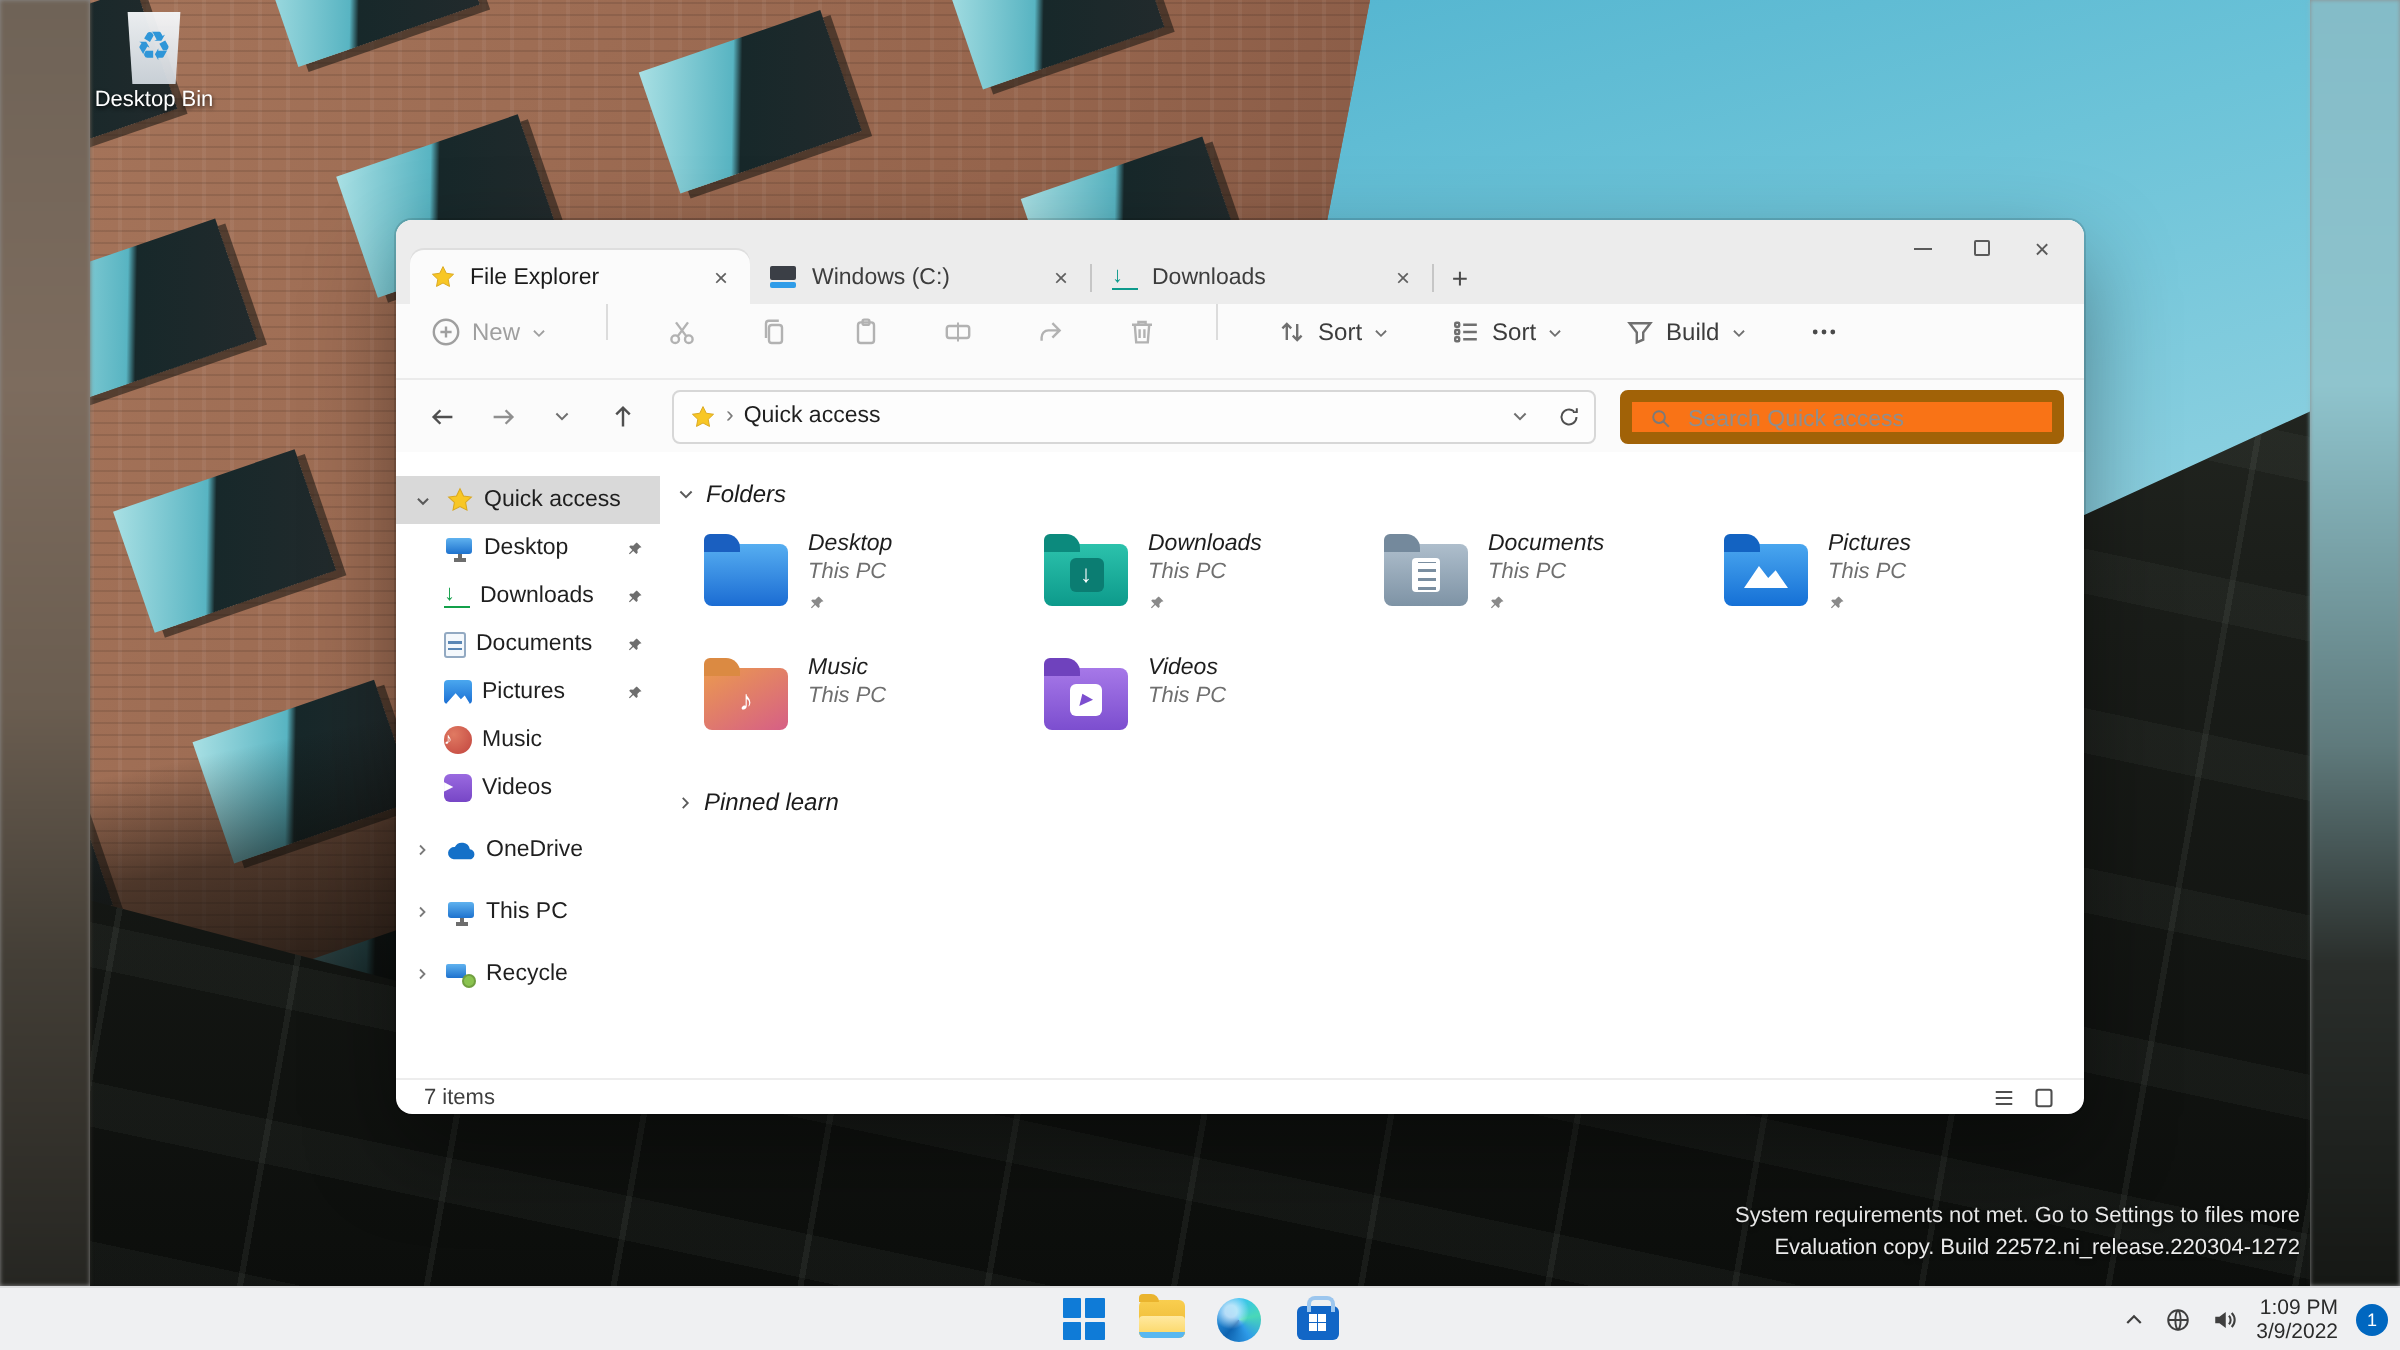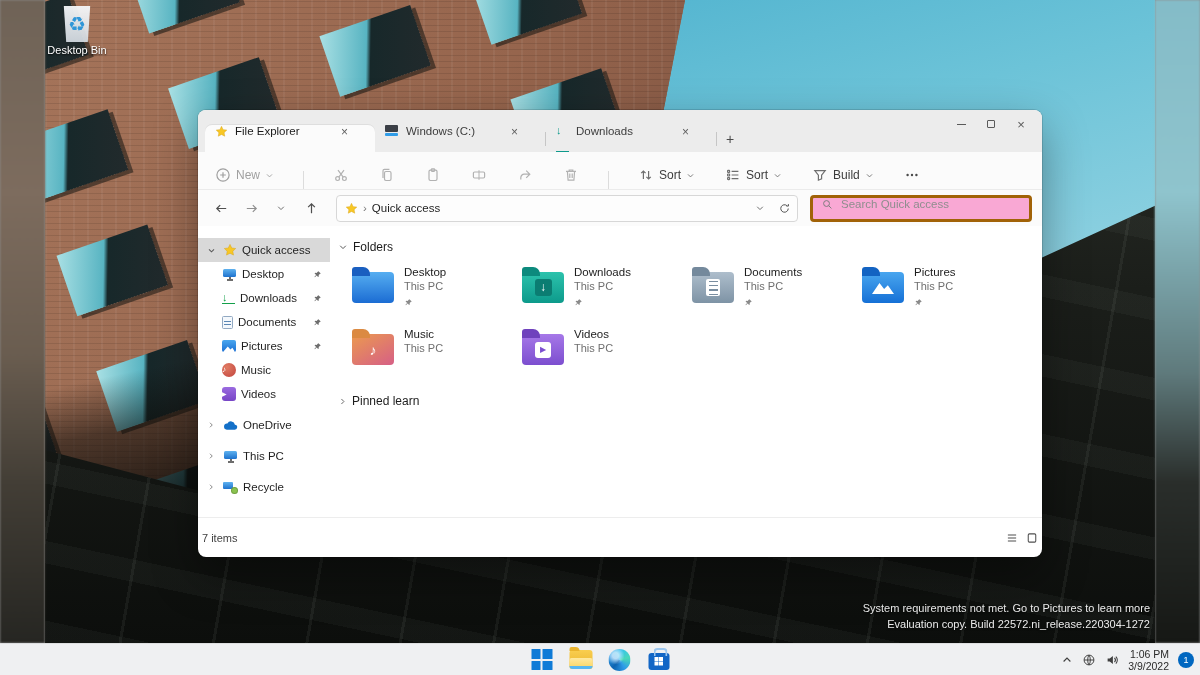--- a/index.html
+++ b/index.html
@@ -52,60 +52,60 @@
             background:#fff; border-radius:8px; box-shadow:0 18px 45px rgba(0,0,0,.38), 0 0 0 1px rgba(0,0,0,.12);
             overflow:hidden; display:flex; flex-direction:column; }
 
   .tabstrip { position:relative; height:42px; background:#ececec; flex:0 0 auto; }
   .caption-controls { position:absolute; top:3px; right:6px; display:flex; }
   .cap-btn { width:30px; height:22px; display:flex; align-items:center; justify-content:center; color:#5a5a5a; }
   .cap-min i { display:block; width:9px; height:1px; background:#5a5a5a; }
   .cap-max i { display:block; width:8px; height:8px; border:1px solid #5a5a5a; border-radius:1px; }
   .cap-close { font-size:13px; line-height:1; }
   .tabs { position:absolute; left:7px; bottom:0; display:flex; align-items:flex-end; height:27px; }
-  .tab { width:170px; height:27px; display:flex; gap:7px; padding:0 24px 0 10px;
+  .tab { width:170px; height:27px; display:flex; align-items:center; gap:7px; padding:0 8px 0 10px;
          font-size:11.5px; color:#3d3d3d; border-radius:7px 7px 0 0; }
   .tab.active { background:#fbfbfb; color:#1a1a1a; box-shadow:0 -1px 0 rgba(0,0,0,.06); }
   .tab .t-label { flex:1 1 auto; white-space:nowrap; overflow:hidden; }
   .tab .t-close { color:#5f5f5f; font-size:12px; padding:0 3px; }
   .tab-sep { width:1px; height:14px; background:#c6c6c6; margin-bottom:6px; }
   .tab-new { width:26px; height:24px; display:flex; align-items:center; justify-content:center;
              color:#4a4a4a; font-size:14px; margin-bottom:1px; }
 
-  .toolbar { height:38px; background:#fbfbfb; border-bottom:1px solid #ebebeb; display:flex; align-items:flex-end;
+  .toolbar { height:38px; background:#fbfbfb; border-bottom:1px solid #ebebeb; display:flex; align-items:flex-start;
              padding:0 10px; gap:16px; flex:0 0 auto; }
   .tb-btn { display:flex; align-items:center; gap:5px; padding:0 7px; height:28px; border-radius:4px; }
   .tb-label { font-size:12px; color:#3c3c3c; }
   .tb-btn.disabled .tb-label { color:#9f9f9f; }
   .tb-sep { width:1px; height:18px; background:#dcdcdc; margin:0 6px; }
   .ico { display:inline-flex; }
 
   .addressbar { height:36px; background:#fbfbfb; display:flex; align-items:center; padding:0 10px; gap:4px; flex:0 0 auto; }
   .nav-btn { width:26px; height:26px; display:flex; align-items:center; justify-content:center; border-radius:4px; }
   .crumb-box { display:flex; align-items:center; height:27px; flex:0 0 462px; margin-left:8px;
                border:1px solid #d7d7d7; border-radius:4px; background:#fdfdfd; padding:0 6px 0 8px; gap:5px; }
   .crumb-box .crumb-text { font-size:11.5px; color:#1f1f1f; }
   .crumb-spacer { flex:1 1 auto; }
-  .search-box { display:flex; align-items:flex-start; height:27px; flex:1 1 auto; margin-left:8px;
-                border:3px solid #a16207; border-radius:4px; background:#f9a8d4; padding:0 8px; gap:7px; }
+  .search-box { display:flex; align-items:flex-end; height:27px; flex:1 1 auto; margin-left:8px;
+                border:6px solid #a16207; border-radius:4px; background:#f97316; padding:0 8px; gap:7px; }
   .search-box input { border:none; outline:none; background:transparent; font-size:11.5px; color:#333;
                       font-family:"Liberation Sans",sans-serif; width:100%; }
   .search-box input::placeholder { color:#8e8e8e; }
 
   .body { flex:1 1 auto; display:flex; min-height:0; }
   .sidebar { width:132px; flex:0 0 132px; padding-top:12px; overflow:hidden; }
   .side-item { position:relative; display:flex; align-items:center; height:24px; padding-left:6px; gap:5px; font-size:11.5px; color:#1f1f1f; }
   .side-item.sel { background:#d9d9d9; }
   .side-item .chev { width:14px; flex:0 0 14px; display:flex; justify-content:center; }
   .side-item.child { padding-left:24px; }
   .side-item .s-label { white-space:nowrap; overflow:hidden; flex:1 1 auto; }
   .side-item .pin { margin-right:8px; }
   .side-gap { height:7px; }
 
-  .content { flex:1 1 auto; position:relative; padding:12px 0 0 8px; overflow:hidden; }
+  .content { flex:1 1 auto; position:relative; padding:12px 0 0 8px; overflow:hidden;font-style:italic; }
   .sec-head { display:flex; align-items:center; gap:5px; font-size:12px; color:#1c1c1c; height:18px; }
   .tiles { margin:8px 0 4px 14px; display:grid; grid-template-columns:repeat(4,170px); row-gap:14px; }
   .tile { display:flex; gap:10px; height:48px; align-items:flex-start; }
   .tile .txt { padding-top:1px; }
   .tile .t-name { font-size:11.5px; color:#1d1d1d; line-height:14px; }
   .tile .t-sub { font-size:11px; color:#6f6f6f; line-height:14px; }
   .tile .t-pin { margin-top:2px; }
   .collapsed-secs { margin-top:18px; display:flex; flex-direction:column; gap:9px; }
 
   .folder { position:relative; width:42px; height:31px; border-radius:4px; margin-top:8px; flex:0 0 42px;
@@ -117,21 +117,21 @@
   .f-pictures  { background:linear-gradient(180deg,#49a6ef,#1570d6); } .f-pictures::before{ background:#1363c2; }
   .f-music     { background:linear-gradient(150deg,#eb9a4f,#d65f86); } .f-music::before{ background:#db8a42; }
   .f-videos    { background:linear-gradient(180deg,#a678e8,#7c4ecf); } .f-videos::before{ background:#6f42bd; }
   .g-dl { width:17px; height:17px; background:#0b7d72; border-radius:3px; color:#fff; font-size:12px; line-height:17px; text-align:center; font-weight:bold; }
   .g-doc { width:14px; height:17px; background:#fff; border-radius:2px;
            background-image:repeating-linear-gradient(0deg, transparent 0 3px, #7a8ea0 3px 4.5px); background-size:9px 100%; background-position:2.5px 2px; background-repeat:no-repeat; }
   .g-mtn { width:22px; height:13px; background:#fff; clip-path:polygon(0 100%,34% 15%,55% 62%,72% 32%,100% 100%); }
   .g-note { color:#fff; font-size:14px; }
   .g-play { width:16px; height:16px; background:#fff; border-radius:3px; color:#7c4ecf; font-size:8px; line-height:16px; text-align:center; }
 
-  .statusbar { height:40px; border-top:1px solid #ededed; display:flex; align-items:center; padding:0 4px; flex:0 0 auto; }
+  .statusbar { height:18px; border-top:1px solid #ededed; display:flex; align-items:center; padding:0 14px; flex:0 0 auto; }
   .statusbar .count { font-size:11px; color:#3f3f3f; }
   .status-right { margin-left:auto; display:flex; gap:8px; align-items:center; }
 
   
   .mini-monitor { position:relative; width:15px; height:13px; }
   .mini-monitor i { position:absolute; left:1px; top:1px; width:13px; height:8px; border-radius:1.5px;
                     background:linear-gradient(180deg,#5fb2ef,#1e72ce); }
   .mini-monitor u { position:absolute; left:4.5px; bottom:0; width:6px; height:1.5px; background:#6d6d6d; }
   .mini-monitor b { position:absolute; left:6.5px; bottom:1.5px; width:2px; height:2px; background:#6d6d6d; }
   .mini-dl { width:13px; text-align:center; color:#13a04a; font-weight:bold; font-size:11px; line-height:11px;
@@ -221,21 +221,21 @@
   </div>
   <div class="strip left"></div>
   <div class="strip right"></div>
 
   <div class="desktop-icon">
     <span class="bin-glyph">♻</span>
     <span class="lbl">Desktop Bin</span>
   </div>
 
   <div class="watermark">
-    <div>System requirements not met. Go to Pictures to learn more</div>
+    <div>System requirements not met. Go to Settings to files more</div>
     <div>Evaluation copy. Build 22572.ni_release.220304-1272</div>
   </div>
 
   <div class="window">
 
     <div class="tabstrip">
       <div class="caption-controls">
         <div class="cap-btn cap-min">
             <i></i>
           </div>
@@ -702,20 +702,20 @@
             <path d="M2.4 8h11.2M8 2.4c-2 1.8-2 9.4 0 11.2M8 2.4c2 1.8 2 9.4 0 11.2"></path>
           </svg>
       </span>
       <span class="ico">
         <svg width="14" height="14" viewBox="0 0 16 16" fill="none" stroke="#3f3f3f" stroke-width="1.2">
             <path d="M3 6.2v3.6h2.4L9 12.6V3.4L5.4 6.2z" fill="#3f3f3f" stroke="none"></path>
             <path d="M10.8 5.6a3.4 3.4 0 0 1 0 4.8M12.4 4a5.6 5.6 0 0 1 0 8"></path>
           </svg>
       </span>
       <span class="clock">
-        <div>1:06 PM</div>
+        <div>1:09 PM</div>
         <div>3/9/2022</div>
       </span>
       <span class="badge">1</span>
     </div>
   </div>
 
 </div>
 
 </body></html>

